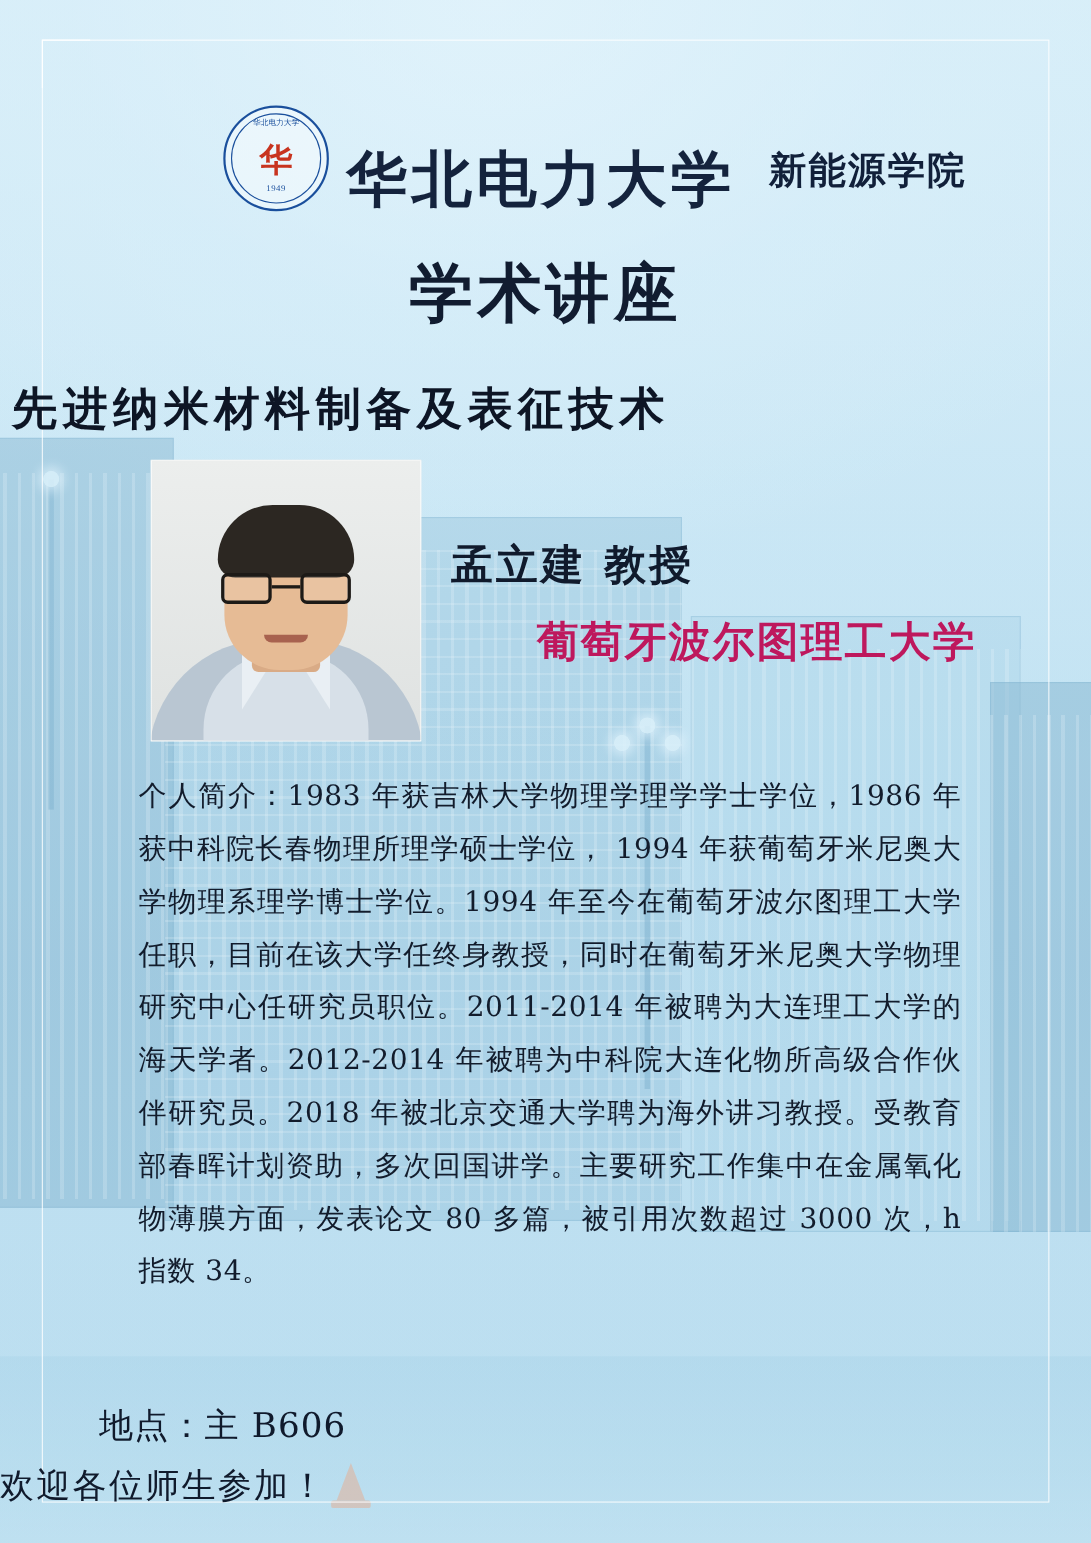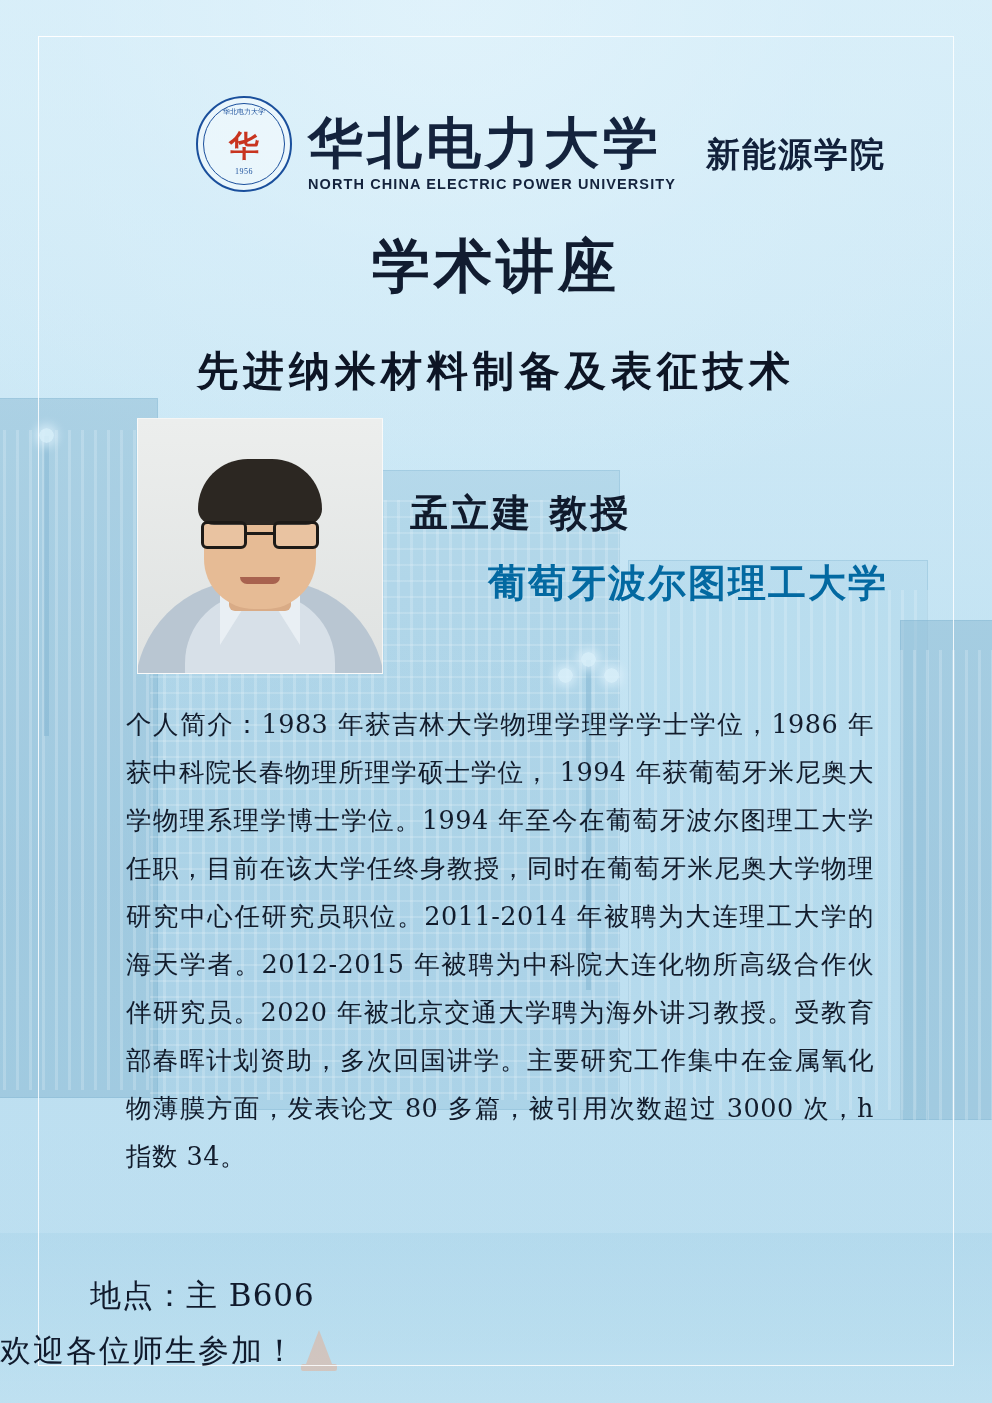--- a/index.html
+++ b/index.html
@@ -221,26 +221,26 @@
     font-size: 58px;
     font-weight: bold;
     color: #111c30;
     letter-spacing: 4px;
   }
 
   .title-sub {
     position: absolute;
     left: 0; top: 344px;
     width: 992px;
-    text-align: center;
     font-family: "DejaVu Sans", sans-serif;
     font-size: 41px;
     font-weight: bold;
     color: #0d1525;
     letter-spacing: 5px;
+    padding-left: 11px;
   }
 
   .portrait {
     position: absolute;
     left: 137px; top: 418px;
     width: 246px; height: 256px;
     border: 1px solid rgba(255,255,255,0.6);
     overflow: hidden;
     background: linear-gradient(180deg, #f2f3f2 0%, #e6e8e7 100%);
   }
@@ -346,21 +346,21 @@
     letter-spacing: 3px;
   }
   .affiliation {
     position: absolute;
     left: 398px; top: 558px;
     width: 580px;
     text-align: center;
     font-family: "DejaVu Serif", serif;
     font-size: 38px;
     font-weight: bold;
-    color: #0369a1;
+    color: #be185d;
     letter-spacing: 2px;
   }
 
   .bio {
     position: absolute;
     left: 126px; top: 700px;
     width: 748px;
     font-family: "DejaVu Serif", serif;
     font-size: 25.5px;
     line-height: 48px;
@@ -432,25 +432,24 @@
 <div class="frame">
   <div class="frame-corner-tl"></div>
 </div>
 
 <div class="content">
 
   <div class="header">
     <div class="logo-seal">
       <span class="seal-arc-top">华北电力大学</span>
       <span class="seal-mark">华</span>
-      <span class="seal-year">1956</span>
+      <span class="seal-year">1949</span>
     </div>
     <div class="logo-words">
       <div class="logo-cn">华北电力大学</div>
-      <div class="logo-en">NORTH CHINA ELECTRIC POWER UNIVERSITY</div>
     </div>
     <div class="college">新能源学院</div>
   </div>
 
   <div class="title-main">学术讲座</div>
   <div class="title-sub">先进纳米材料制备及表征技术</div>
 
   <div class="portrait">
     <div class="p-bg"></div>
     <div class="p-shoulders"></div>
@@ -464,20 +463,20 @@
       <div class="p-lens l"></div>
       <div class="p-bridge"></div>
       <div class="p-lens r"></div>
     </div>
     <div class="p-mouth"></div>
   </div>
 
   <div class="speaker">孟立建 教授</div>
   <div class="affiliation">葡萄牙波尔图理工大学</div>
 
-  <div class="bio">个人简介：1983 年获吉林大学物理学理学学士学位，1986 年获中科院长春物理所理学硕士学位， 1994 年获葡萄牙米尼奥大学物理系理学博士学位。1994 年至今在葡萄牙波尔图理工大学任职，目前在该大学任终身教授，同时在葡萄牙米尼奥大学物理研究中心任研究员职位。2011-2014 年被聘为大连理工大学的海天学者。2012-2015 年被聘为中科院大连化物所高级合作伙伴研究员。2020 年被北京交通大学聘为海外讲习教授。受教育部春晖计划资助，多次回国讲学。主要研究工作集中在金属氧化物薄膜方面，发表论文 80 多篇，被引用次数超过 3000 次，h 指数 34。</div>
+  <div class="bio">个人简介：1983 年获吉林大学物理学理学学士学位，1986 年获中科院长春物理所理学硕士学位， 1994 年获葡萄牙米尼奥大学物理系理学博士学位。1994 年至今在葡萄牙波尔图理工大学任职，目前在该大学任终身教授，同时在葡萄牙米尼奥大学物理研究中心任研究员职位。2011-2014 年被聘为大连理工大学的海天学者。2012-2014 年被聘为中科院大连化物所高级合作伙伴研究员。2018 年被北京交通大学聘为海外讲习教授。受教育部春晖计划资助，多次回国讲学。主要研究工作集中在金属氧化物薄膜方面，发表论文 80 多篇，被引用次数超过 3000 次，h 指数 34。</div>
 
   <div class="meta-row">
     <div>地点：主 B606</div>
   </div>
 
   <div class="welcome">欢迎各位师生参加！</div>
 </div>
 
 </body></html>

